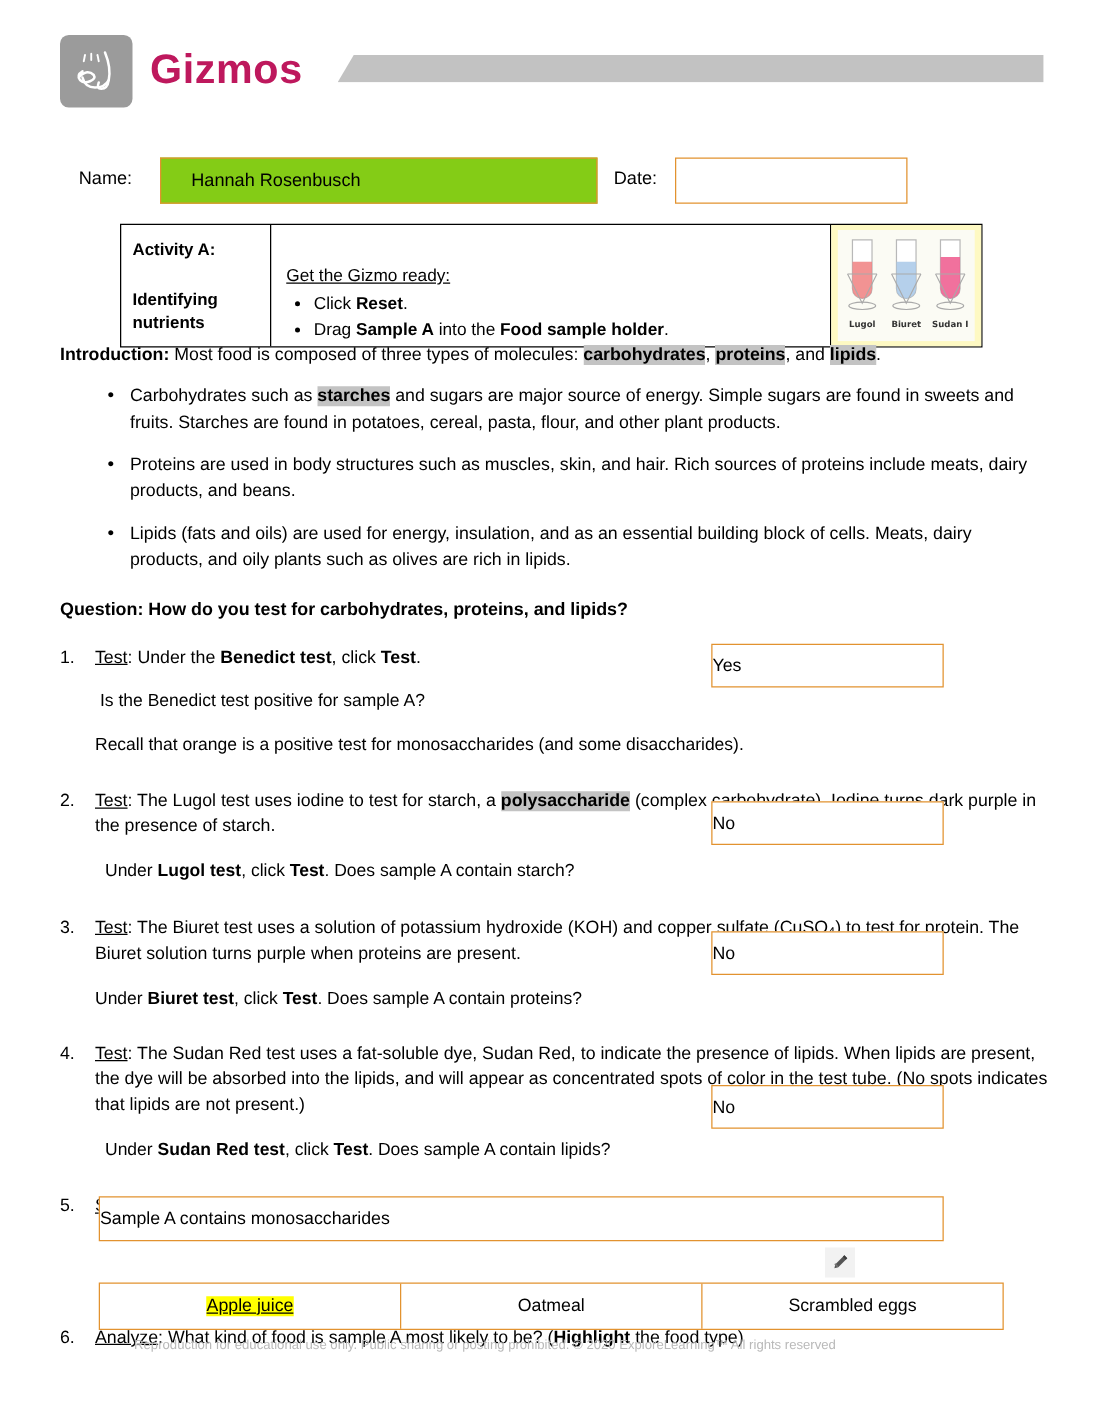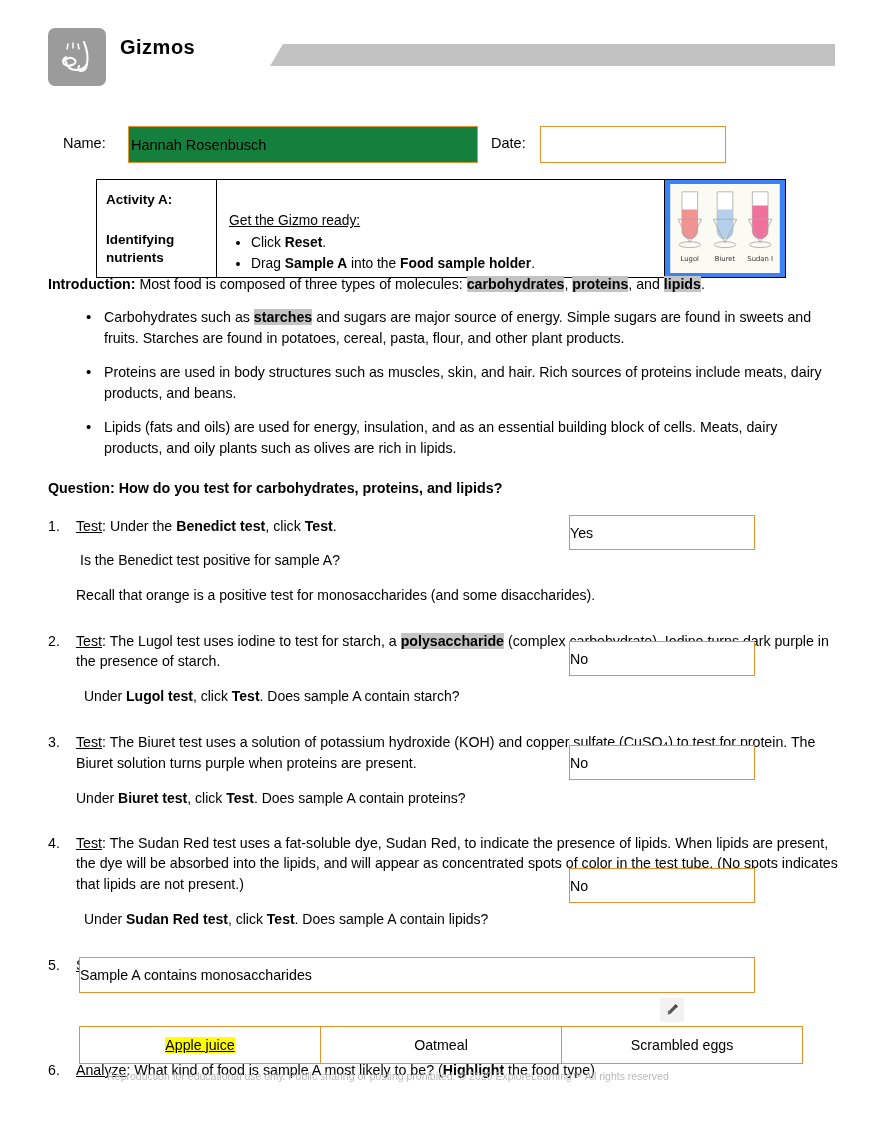--- a/index.html
+++ b/index.html
@@ -19,36 +19,36 @@
   .header { position: absolute; left: 48px; top: 28px; width: 800px; height: 66px; }
   .logo-box {
     position: absolute; left: 0; top: 0; width: 58px; height: 58px;
     background: #9b9b9b; border-radius: 7px;
   }
   .logo-glyph {
     position: absolute; left: 0; top: 0; width: 58px; height: 58px;
   }
   .brand {
     position: absolute; left: 72px; top: 8px;
-    font-size: 20px; font-weight: bold; color: #000000;
+    font-size: 33px; font-weight: bold; color: #be185d;
     letter-spacing: 0.5px;
   }
   .banner {
     position: absolute; left: 222px; top: 16px; width: 565px; height: 22px;
     background: #c2c2c2;
     clip-path: polygon(2.3% 0, 100% 0, 100% 100%, 0 100%);
   }
 
   
   .namerow { position: absolute; left: 48px; top: 126px; width: 800px; height: 38px; }
   .label-name { position: absolute; left: 15px; top: 9px; font-size: 14.5px; }
   .field-name {
     position: absolute; left: 80px; top: 0; width: 350px; height: 37px;
-    border: 1.6px solid #e2922f; background: #15803d;
-    display: flex; align-items: center; padding-left: 2px;
+    border: 1.6px solid #e2922f; background: #84cc16;
+    display: flex; align-items: center; padding-left: 24px;
     font-size: 14.5px;
   }
   .label-date { position: absolute; left: 443px; top: 9px; font-size: 14.5px; }
   .field-date {
     position: absolute; left: 492px; top: 0; width: 186px; height: 37px;
     border: 1.6px solid #e2922f; background: #fff;
   }
 
   
   .activity {
@@ -57,21 +57,21 @@
   }
   .act-left {
     width: 120px; border-right: 1.4px solid #000;
     padding: 11px 0 0 9px; font-size: 13.5px; font-weight: bold; line-height: 1.35;
   }
   .act-left .sub { margin-top: 22px; }
   .act-mid { flex: 1; border-right: 1.4px solid #000; padding: 13px 0 0 12px; }
   .act-mid .heading { font-size: 13.8px; text-decoration: underline; margin-bottom: 5px; margin-top: 20px; }
   .act-mid ul { margin: 4px 0 0 0; padding-left: 22px; }
   .act-mid li { font-size: 13.8px; line-height: 1.5; }
-  .act-img { width: 120px; position: relative; background: #3b82f6; padding: 4px; }
+  .act-img { width: 120px; position: relative; background: #fef9c3; padding: 4px; font-weight: bold; }
   .tube-canvas { width: 100%; height: 100%; }
 
   
   .body-text { position: absolute; left: 48px; top: 274px; width: 790px; }
   .intro { font-size: 14.2px; line-height: 1.45; }
   .hl-grey { background: #c3c3c3; font-weight: bold; }
   .hl-yellow { background: #ffff00; text-decoration: underline; }
   b { font-weight: bold; }
   .u { text-decoration: underline; }
 

